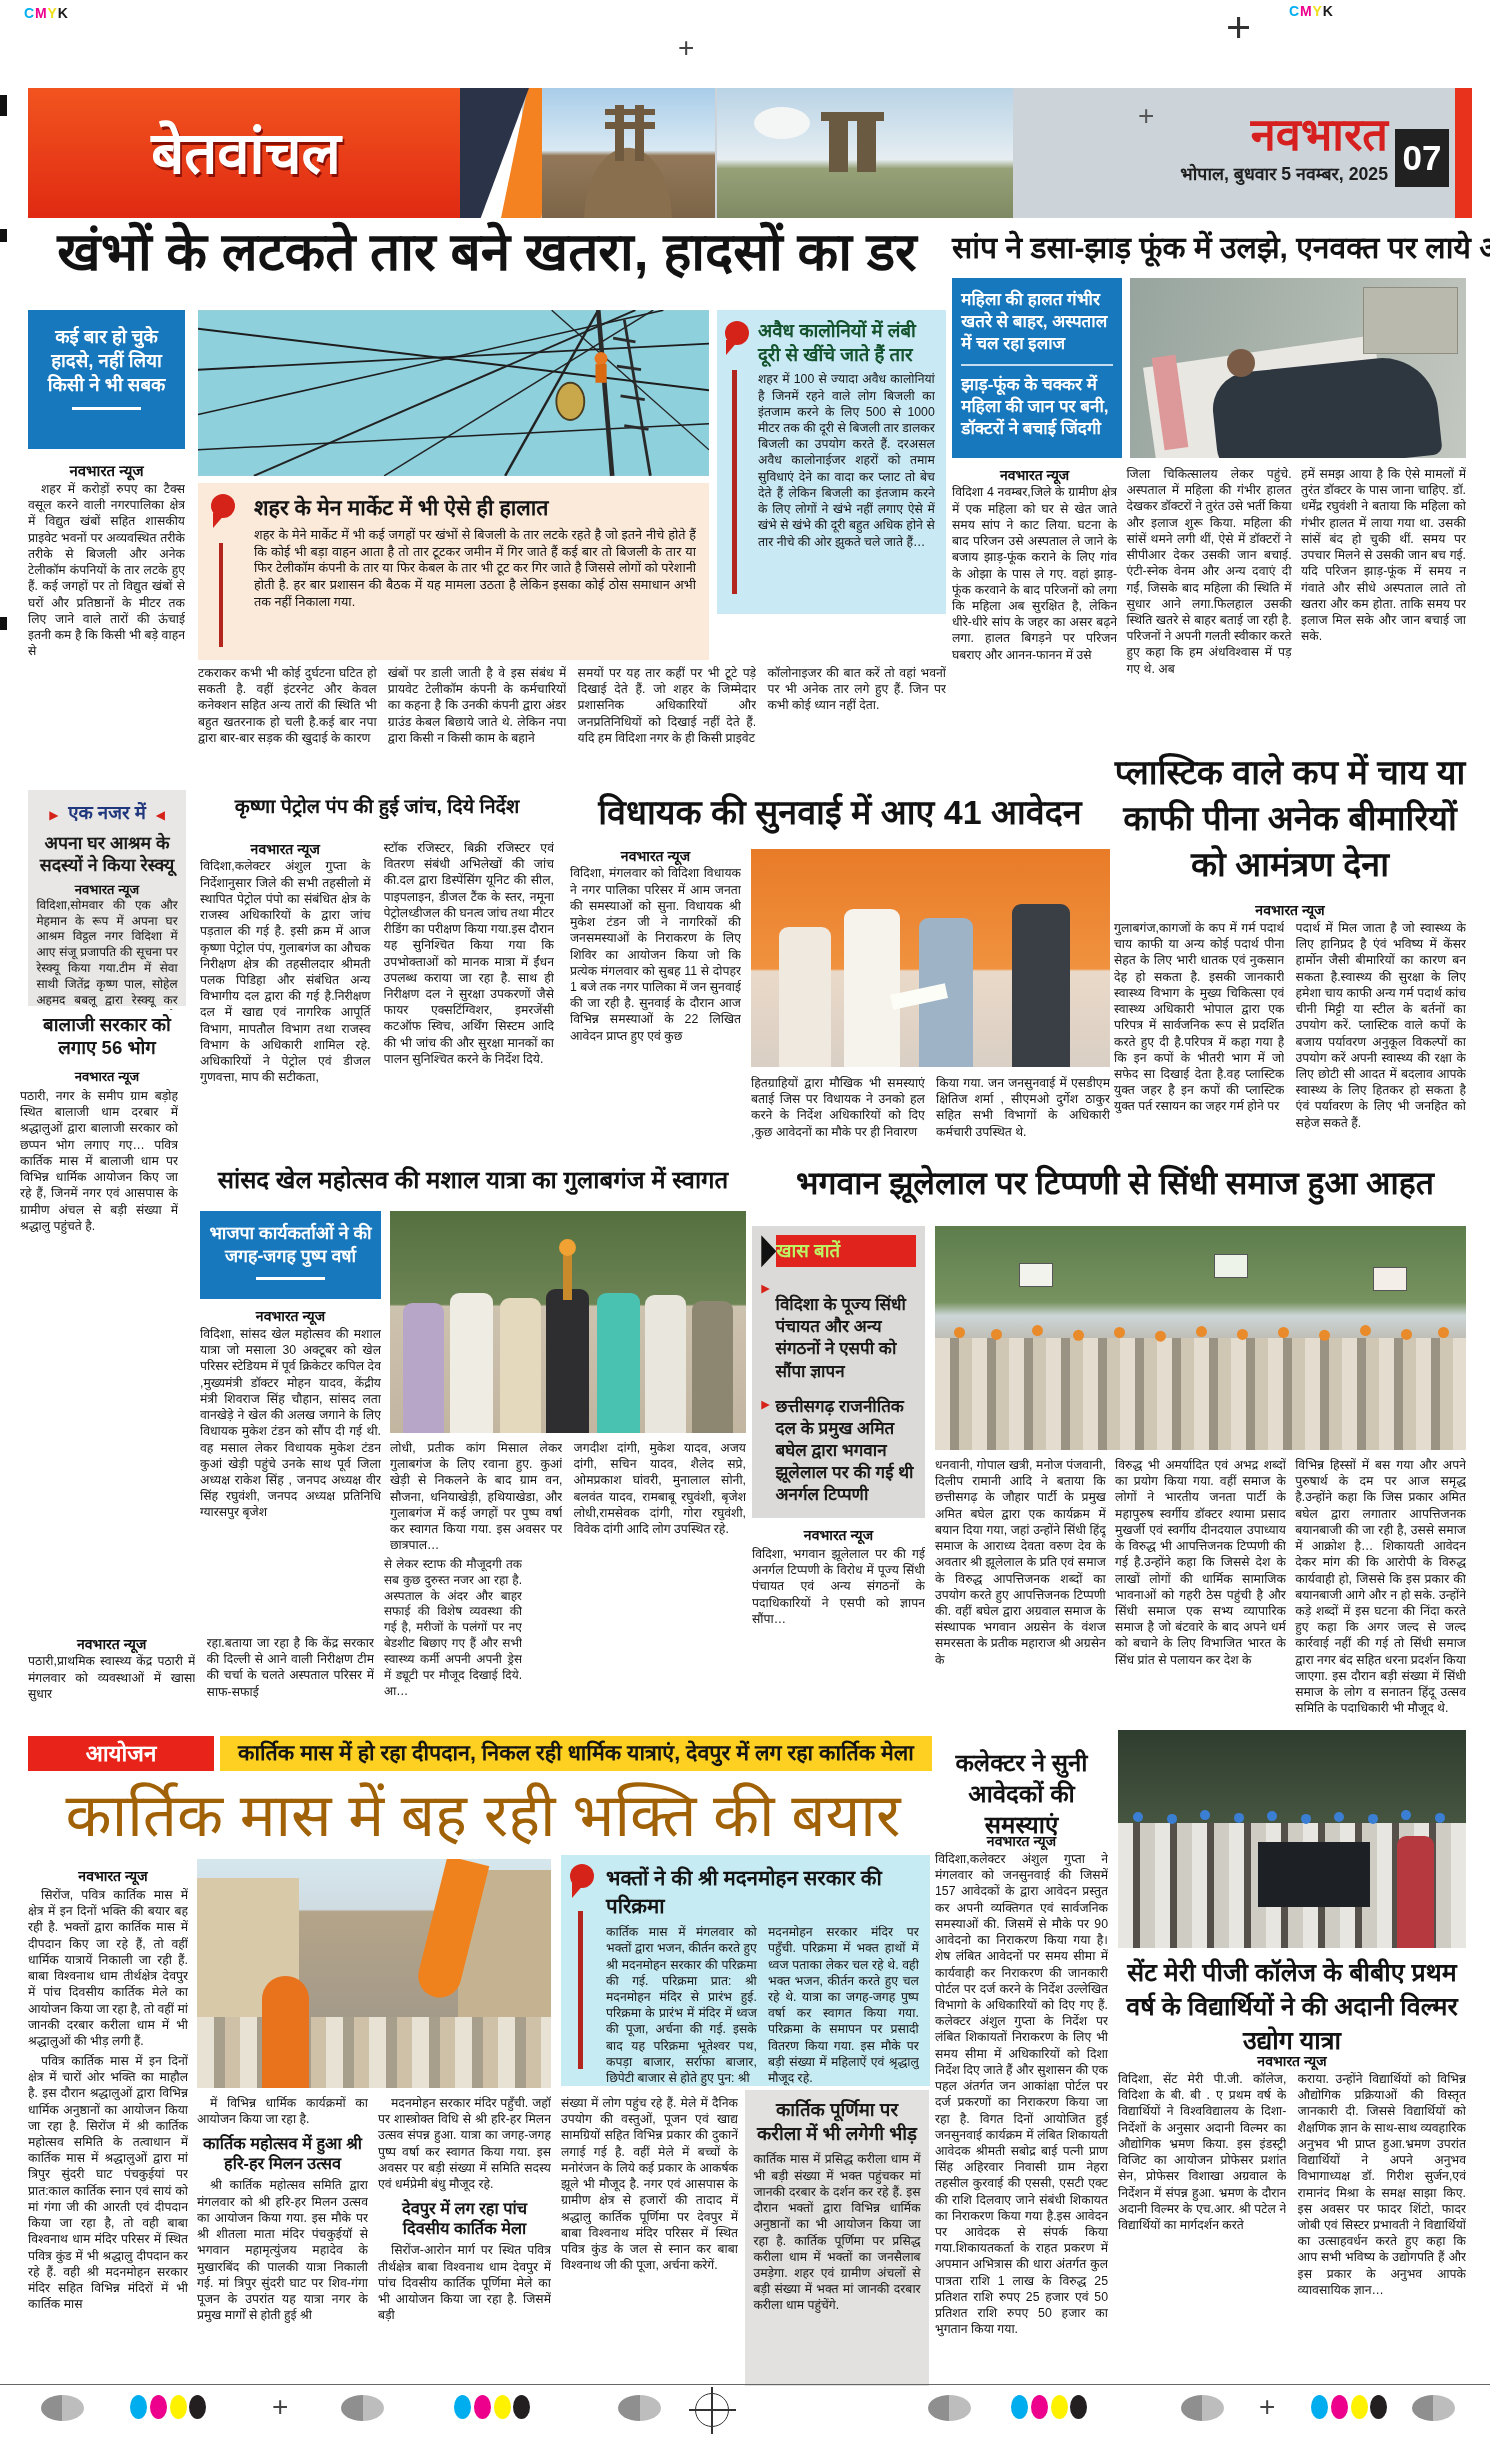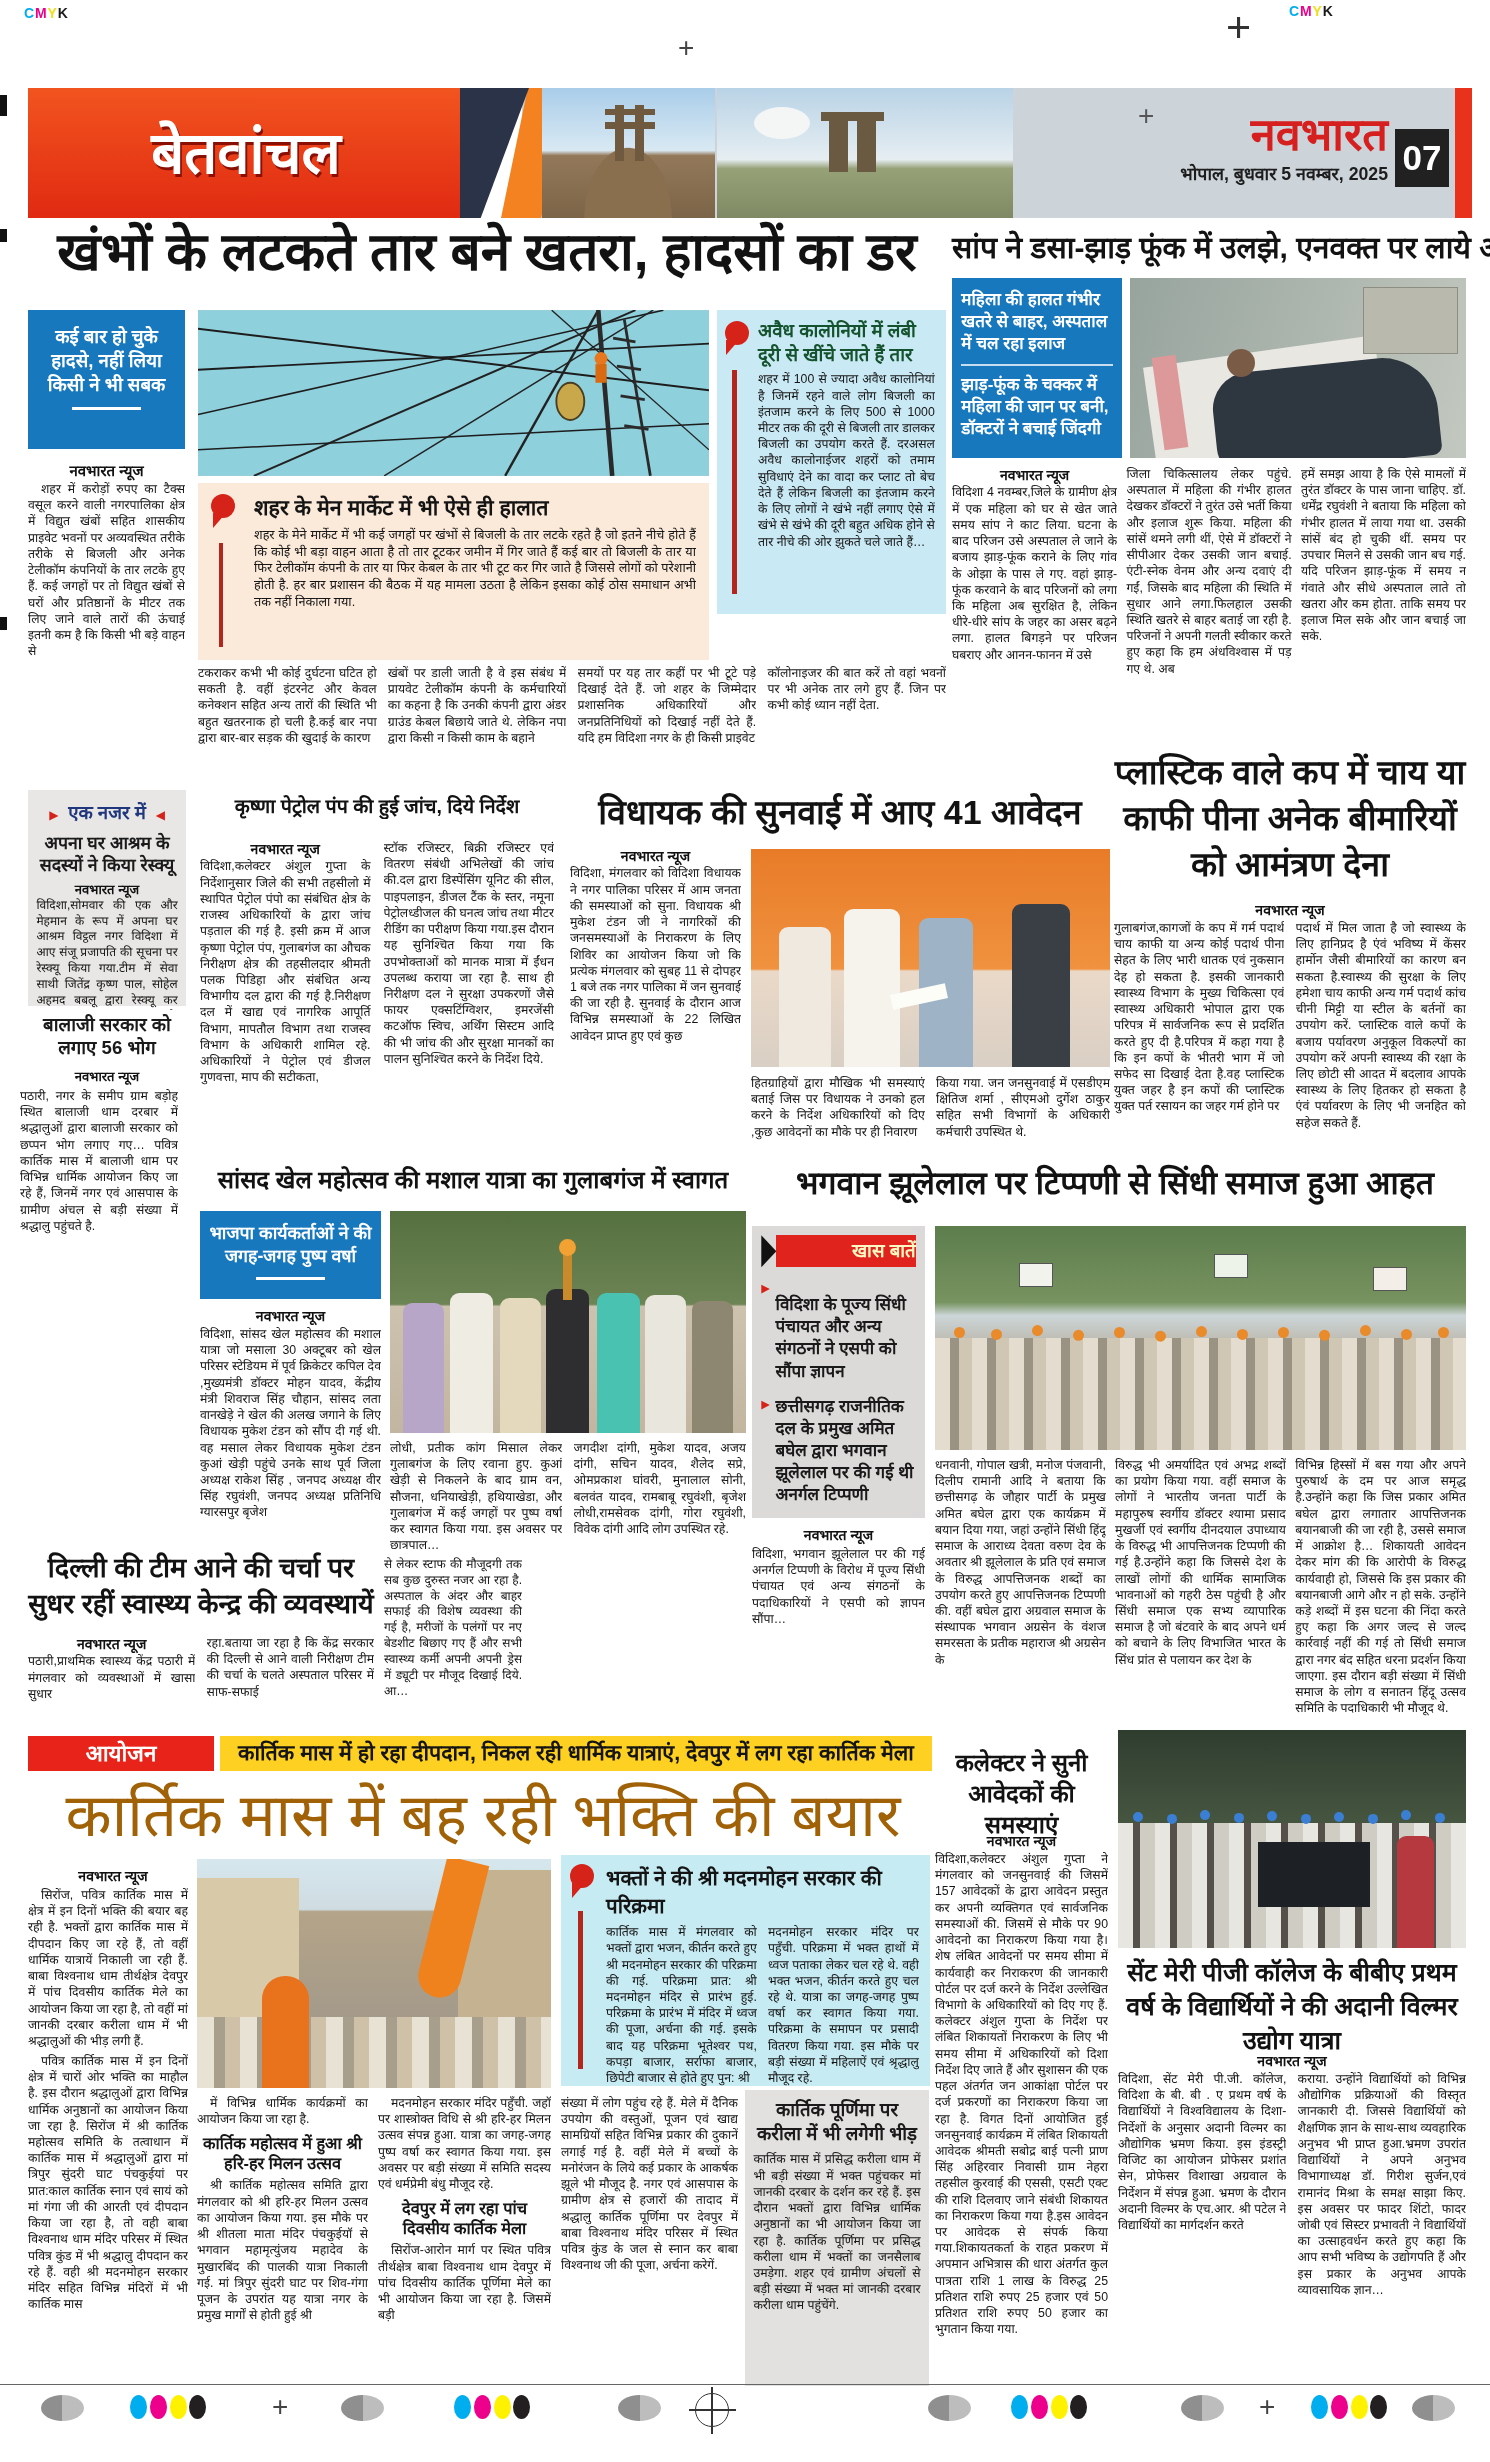--- a/index.html
+++ b/index.html
@@ -226,21 +226,21 @@
   </div>
   <div class="abs colrow" style="left:390px;top:1440px;width:356px;height:291px;">
     <div class="col bodytxt">लोधी, प्रतीक कांग मिसाल लेकर गुलाबगंज के लिए रवाना हुए. कुआं खेड़ी से निकलने के बाद ग्राम वन, सौजना, धनियाखेड़ी, हथियाखेडा, और गुलाबगंज में कई जगहों पर पुष्प वर्षा कर स्वागत किया गया. इस अवसर पर छात्रपाल…</div>
     <div class="col bodytxt">जगदीश दांगी, मुकेश यादव, अजय दांगी, सचिन यादव, शैलेद सप्रे, ओमप्रकाश घांवरी, मुनालाल सोनी, बलवंत यादव, रामबाबू रघुवंशी, बृजेश लोधी,रामसेवक दांगी, गोरा रघुवंशी, विवेक दांगी आदि लोग उपस्थित रहे.</div>
   </div>
 
   <div class="abs headline" style="left:764px;top:1160px;width:702px;font-size:32px;white-space:nowrap;">भगवान झूलेलाल पर टिप्पणी से सिंधी समाज हुआ आहत</div>
   <div class="abs" style="left:752px;top:1226px;width:173px;height:292px;background:#dcdad8;box-sizing:border-box;padding:9.3px;">
     <div style="display:flex;align-items:stretch;height:32px;">
       <span style="width:15px;background:#111;clip-path:polygon(0 0,100% 50%,0 100%);"></span>
-      <span style="flex:1;background:#e0231c;color:#fef9c3;font-weight:800;font-size:18.6px;text-align:right;line-height:32px;">खास बातें</span>
+      <span style="flex:1;background:#e0231c;color:#bef264;font-weight:800;font-size:18.6px;text-align:left;line-height:32px;">खास बातें</span>
     </div>
     <div style="display:flex;gap:5.6px;margin-top:13px;">
       <span style="color:#d6231a;font-size:11.2px;line-height:1.6;">▶</span>
       <span style="font-size:17px;font-weight:bold;line-height:1.3;margin-top:14px;">विदिशा के पूज्य सिंधी पंचायत और अन्य संगठनों ने एसपी को सौंपा ज्ञापन</span>
     </div>
     <div style="display:flex;gap:5.6px;margin-top:13px;">
       <span style="color:#d6231a;font-size:11.2px;line-height:1.6;">▶</span>
       <span style="font-size:17px;font-weight:bold;line-height:1.3;">छत्तीसगढ़ राजनीतिक दल के प्रमुख अमित बघेल द्वारा भगवान झूलेलाल पर की गई थी अनर्गल टिप्पणी</span>
     </div>
   </div>
@@ -252,21 +252,20 @@
     <div class="abs" style="left:84px;top:37px;width:32px;height:22.4px;background:#f3f3ee;border:0.9px solid #555;"></div>
     <div class="abs" style="left:279px;top:28px;width:32px;height:22.4px;background:#eef3ea;border:0.9px solid #555;"></div>
     <div class="abs" style="left:438px;top:41px;width:32px;height:22.4px;background:#f3efe8;border:0.9px solid #555;"></div>
   </div>
   <div class="abs colrow" style="left:935px;top:1457px;width:531px;height:272px;gap:9.3px;">
     <div class="col bodytxt">धनवानी, गोपाल खत्री, मनोज पंजवानी, दिलीप रामानी आदि ने बताया कि छत्तीसगढ़ के जौहार पार्टी के प्रमुख अमित बघेल द्वारा एक कार्यक्रम में बयान दिया गया, जहां उन्होंने सिंधी हिंदू समाज के आराध्य देवता वरुण देव के अवतार श्री झूलेलाल के प्रति एवं समाज के विरुद्ध आपत्तिजनक शब्दों का उपयोग करते हुए आपत्तिजनक टिप्पणी की. वहीं बघेल द्वारा अग्रवाल समाज के संस्थापक भगवान अग्रसेन के वंशज समरसता के प्रतीक महाराज श्री अग्रसेन के</div>
     <div class="col bodytxt">विरुद्ध भी अमर्यादित एवं अभद्र शब्दों का प्रयोग किया गया. वहीं समाज के लोगों ने भारतीय जनता पार्टी के महापुरुष स्वर्गीय डॉक्टर श्यामा प्रसाद मुखर्जी एवं स्वर्गीय दीनदयाल उपाध्याय के विरुद्ध भी आपत्तिजनक टिप्पणी की गई है.उन्होंने कहा कि जिससे देश के लाखों लोगों की धार्मिक सामाजिक भावनाओं को गहरी ठेस पहुंची है और सिंधी समाज एक सभ्य व्यापारिक समाज है जो बंटवारे के बाद अपने धर्म को बचाने के लिए विभाजित भारत के सिंध प्रांत से पलायन कर देश के</div>
     <div class="col bodytxt">विभिन्न हिस्सों में बस गया और अपने पुरुषार्थ के दम पर आज समृद्ध है.उन्होंने कहा कि जिस प्रकार अमित बघेल द्वारा लगातार आपत्तिजनक बयानबाजी की जा रही है, उससे समाज में आक्रोश है… शिकायती आवेदन देकर मांग की कि आरोपी के विरुद्ध कार्यवाही हो, जिससे कि इस प्रकार की बयानबाजी आगे और न हो सके. उन्होंने कड़े शब्दों में इस घटना की निंदा करते हुए कहा कि अगर जल्द से जल्द कार्रवाई नहीं की गई तो सिंधी समाज द्वारा नगर बंद सहित धरना प्रदर्शन किया जाएगा. इस दौरान बड़ी संख्या में सिंधी समाज के लोग व सनातन हिंदू उत्सव समिति के पदाधिकारी भी मौजूद थे.</div>
   </div>
 
-  <div class="abs headline" style="left:28px;top:1550px;width:346px;height:78px;font-size:27px;line-height:1.35;">दिल्ली की टीम आने की चर्चा पर सुधर रहीं स्वास्थ्य केन्द्र की व्यवस्थायें</div>
   <div class="abs bodytxt" style="left:384px;top:1557px;width:138px;height:169px;font-size:12px;">से लेकर स्टाफ की मौजूदगी तक सब कुछ दुरुस्त नजर आ रहा है. अस्पताल के अंदर और बाहर सफाई की विशेष व्यवस्था की गई है, मरीजों के पलंगों पर नए बेडशीट बिछाए गए हैं और सभी स्वास्थ्य कर्मी अपनी अपनी ड्रेस में ड्यूटी पर मौजूद दिखाई दिये. आ…</div>
   <div class="abs colrow" style="left:28px;top:1635px;width:346px;height:93px;">
     <div class="col bodytxt">
       <div class="byline">नवभारत न्यूज</div>
       <span>पठारी,प्राथमिक स्वास्थ्य केंद्र पठारी में मंगलवार को व्यवस्थाओं में खासा सुधार</span>
     </div>
     <div class="col bodytxt">रहा.बताया जा रहा है कि केंद्र सरकार की दिल्ली से आने वाली निरीक्षण टीम की चर्चा के चलते अस्पताल परिसर में साफ-सफाई</div>
   </div>
 
   <div class="abs" style="left:28px;top:1736px;width:186px;height:35px;background:#e8231a;color:#fff;font-size:22.4px;font-weight:800;text-align:center;line-height:35px;">आयोजन</div>

